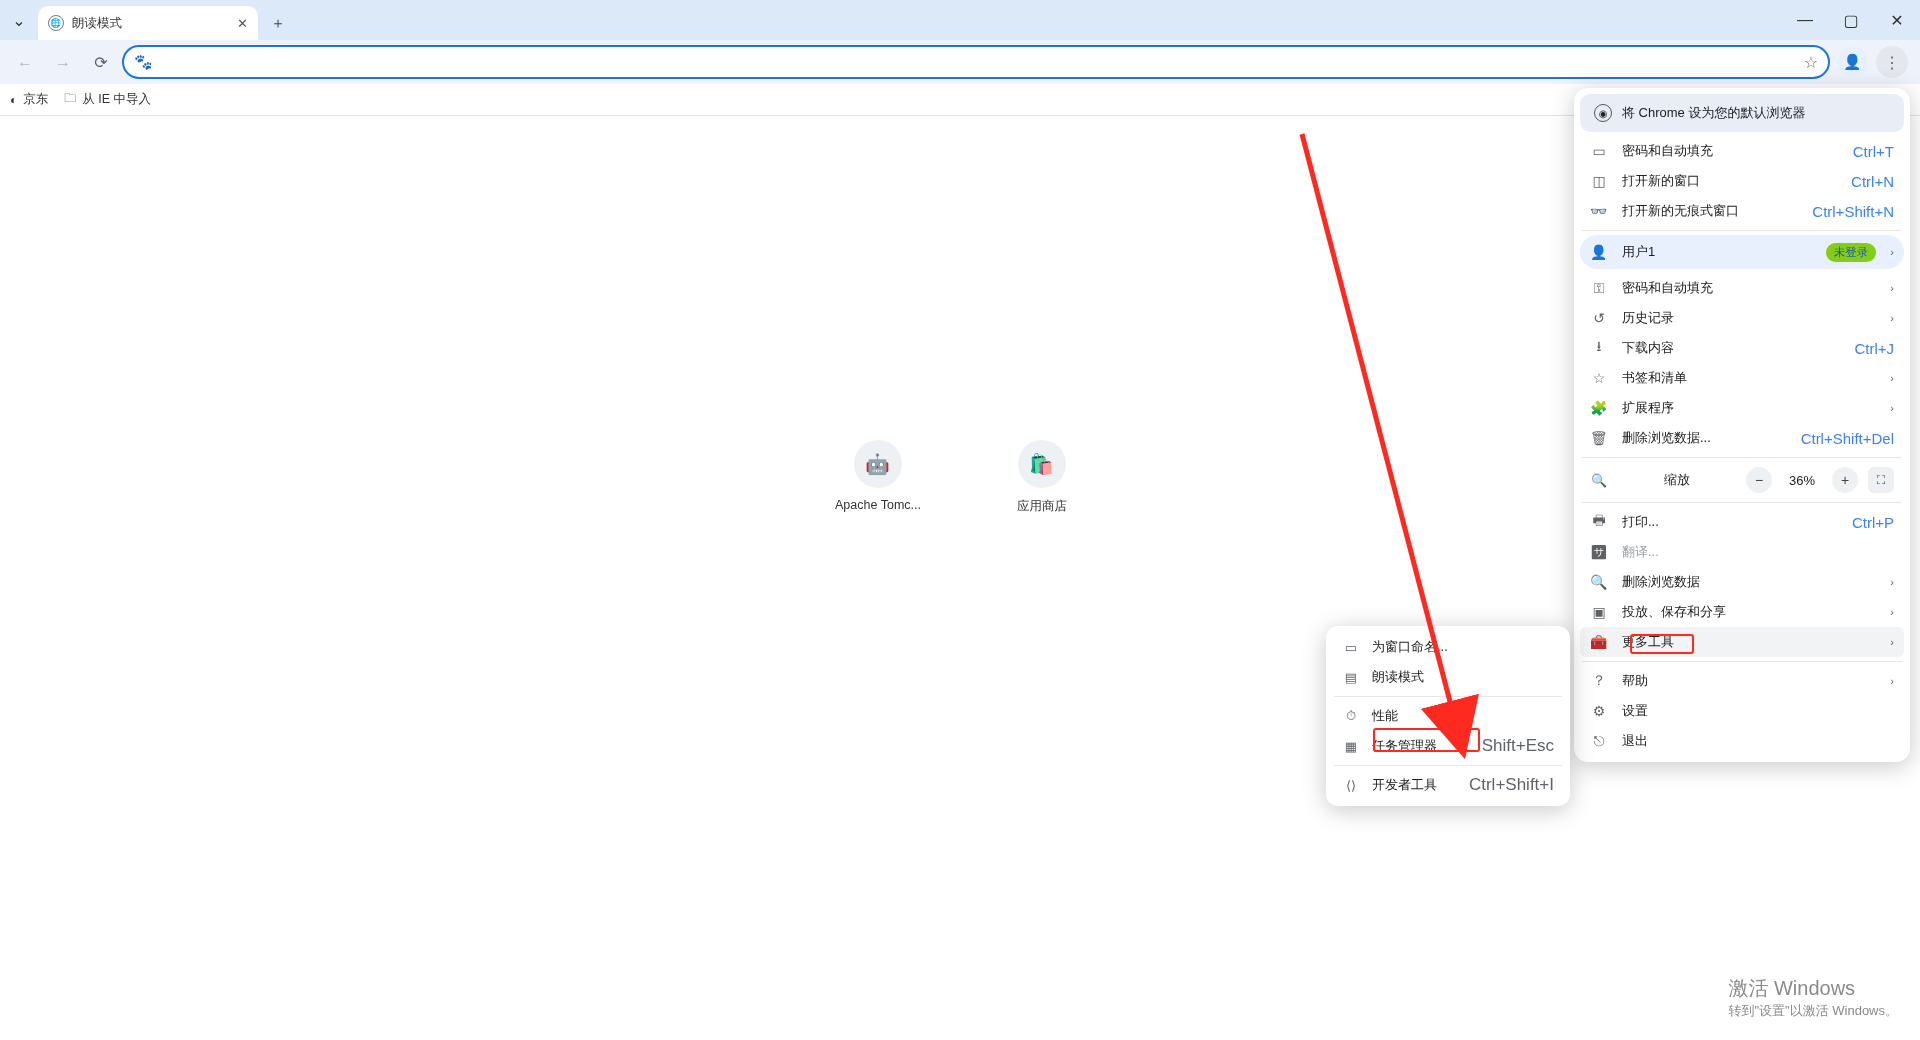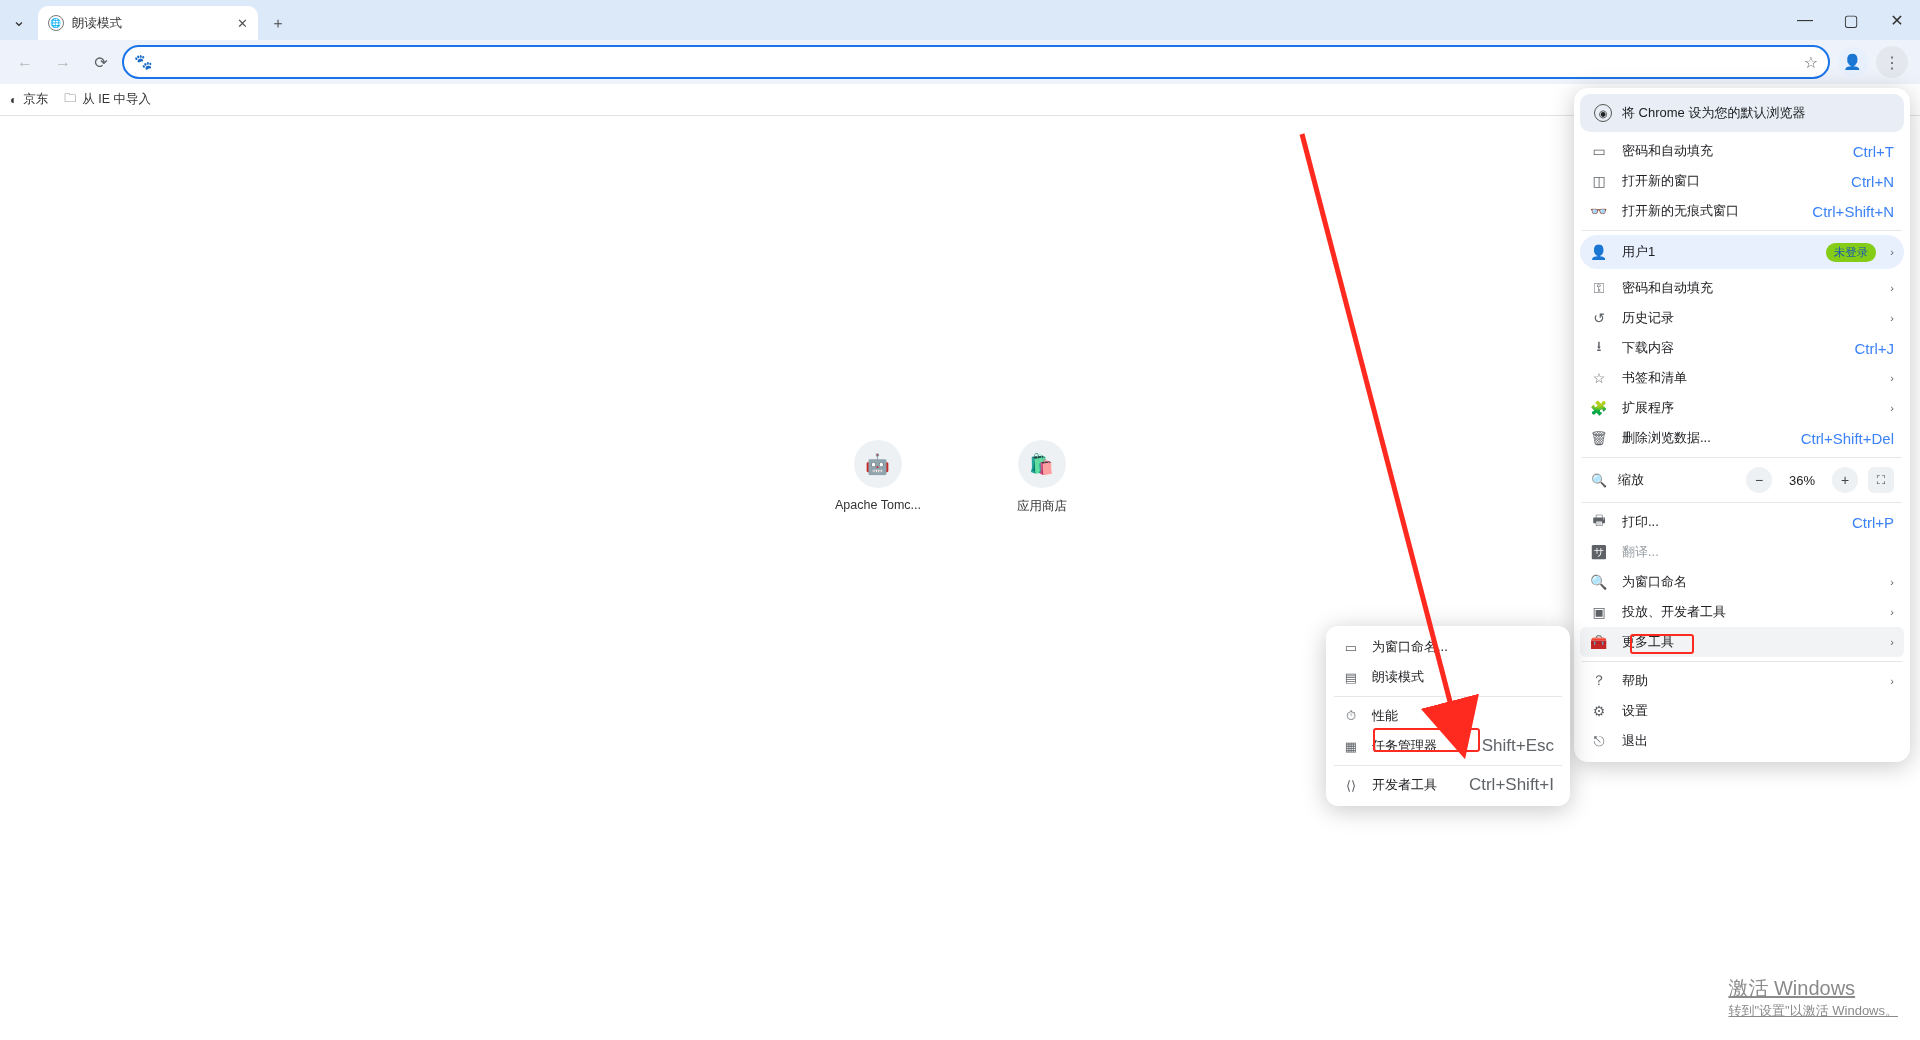--- a/index.html
+++ b/index.html
@@ -58,21 +58,21 @@
   .submenu .row { display:flex; align-items:center; height: 30px; padding: 0 10px; gap: 12px; border-radius:6px;}
   .submenu .row .ico { width: 18px; text-align:center; color:#5f6368; font-size:13px;}
   .submenu .row .lbl { flex:1; }
   .submenu .row .kbd { color:#5f6368; font-size: 17px; }
   .submenu .sep { height:1px; background:#e6e6e6; margin:4px 2px; }
 
   
   .redbox { position: absolute; border: 2.5px solid #ff2a1f; border-radius: 3px; pointer-events: none; }
 
   
-  .watermark { position: absolute; right: 22px; bottom: 20px; text-align: left; color: #8a8a8a; text-decoration: underline; }
+  .watermark { position: absolute; right: 22px; bottom: 20px; text-align: left; color: #8a8a8a; }
   .watermark .l1 { font-size: 20px; }
   .watermark .l2 { font-size: 13px; }
 
   svg.arrow { position:absolute; pointer-events:none; }
 </style>
 </head>
 <body>
 
 <div class="titlebar">
   <div class="tab-ctrl">⌄</div>
@@ -185,46 +185,46 @@
   <div class="row">
     <span class="ico">🗑</span>
     <span class="lbl">删除浏览数据...</span>
     <span class="kbd">Ctrl+Shift+Del</span>
   </div>
 
   <div class="sep"></div>
 
   <div class="zoom-row">
     <span class="ico" style="width:18px;text-align:center;color:#5f6368;">🔍</span>
-    <span class="lbl" style="flex:1;">缩放</span>
+    <span class="lbl" style="flex:1;text-align:center;">缩放</span>
     <span class="zoom-btn">−</span>
     <span style="min-width:40px;text-align:center;">36%</span>
     <span class="zoom-btn">+</span>
     <span class="fs-btn">⛶</span>
   </div>
 
   <div class="sep"></div>
 
   <div class="row">
     <span class="ico">🖶</span>
     <span class="lbl">打印...</span>
     <span class="kbd">Ctrl+P</span>
   </div>
   <div class="row" style="color:#9aa0a6;">
     <span class="ico">🈂</span>
     <span class="lbl">翻译...</span>
   </div>
   <div class="row">
     <span class="ico">🔍</span>
-    <span class="lbl">为窗口命名</span>
+    <span class="lbl">删除浏览数据</span>
     <span class="arr">›</span>
   </div>
   <div class="row">
     <span class="ico">▣</span>
-    <span class="lbl">投放、开发者工具</span>
+    <span class="lbl">投放、保存和分享</span>
     <span class="arr">›</span>
   </div>
   <div class="row hover">
     <span class="ico">🧰</span>
     <span class="lbl">更多工具</span>
     <span class="arr">›</span>
   </div>
 
   <div class="sep"></div>
 

